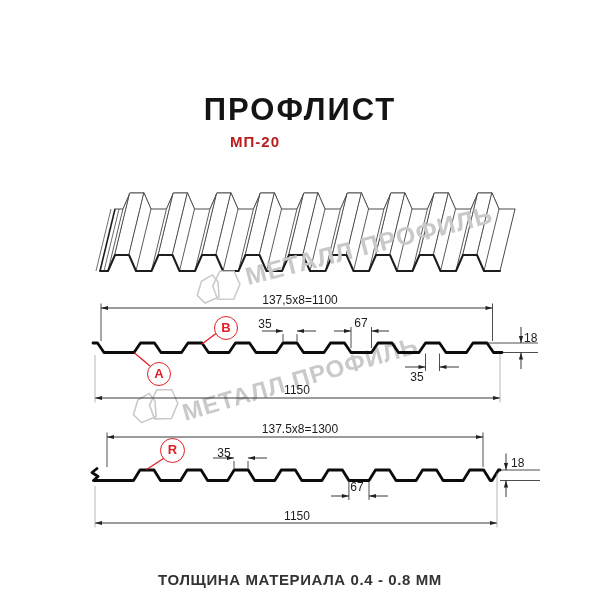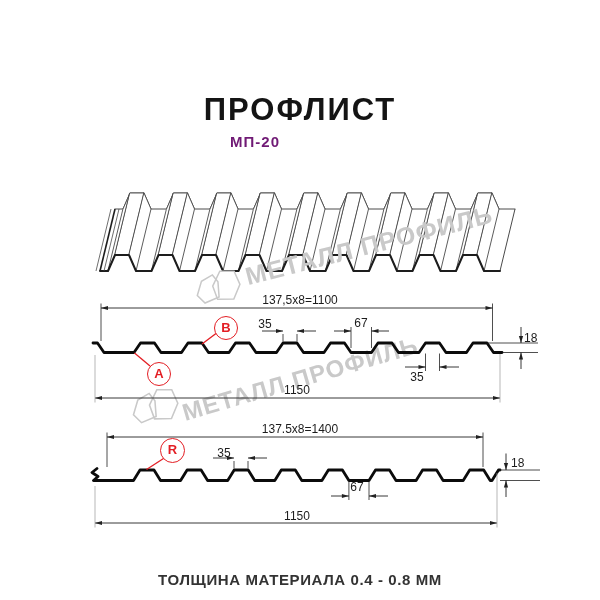--- a/index.html
+++ b/index.html
@@ -2,21 +2,21 @@
 <html><head>
 <meta charset="utf-8">
 <style>
   html,body{margin:0;padding:0;background:#fff;}
   #stage{position:relative;width:600px;height:600px;background:#ffffff;overflow:hidden;
          font-family:"Liberation Sans",sans-serif;margin-top:40px;}
   .abs{position:absolute;}
   #main-title{left:0;top:52px;width:600px;text-align:center;font-size:31px;font-weight:bold;
               letter-spacing:2px;color:#141414;z-index:4;}
   #model-title{left:0;top:93px;width:510px;text-align:center;font-size:15px;font-weight:bold;
-               letter-spacing:1px;color:#701a75;z-index:4;}
+               letter-spacing:1px;color:#b91c1c;z-index:4;}
   #footer-text{left:0;top:531px;width:600px;text-align:center;font-size:15px;font-weight:bold;
                letter-spacing:.6px;color:#333;z-index:4;}
   .wm-text{font-size:25px;font-weight:bold;letter-spacing:1px;color:#c9c9c9;white-space:nowrap;
            z-index:2;transform-origin:center center;}
   #wm1{left:242px;top:191px;transform:rotate(-14.4deg);}
   #wm2{left:178px;top:325px;font-size:24px;transform:rotate(-16.3deg);}
   .wm-logo{z-index:2;transform-origin:center center;}
   #logo1{left:193px;top:229px;transform:rotate(-12deg);}
   #logo2{left:129px;top:347px;transform:rotate(-12deg);}
   svg.layer{left:0;top:0;}
@@ -158,21 +158,21 @@
 
   <div class="dim" style="left:300px;top:253px">137,5x8=1100</div>
   <div class="dim" style="left:265px;top:277px">35</div>
   <div class="dim" style="left:361px;top:276px">67</div>
   <div class="dim la" style="left:524px;top:291px">18</div>
   <div class="dim" style="left:417px;top:330px">35</div>
   <div class="dim" style="left:297px;top:343px">1150</div>
   <div class="marker" style="left:147px;top:322px">A</div>
   <div class="marker" style="left:214px;top:276px">B</div>
 
-  <div class="dim" style="left:300px;top:382px">137.5x8=1400</div>
+  <div class="dim" style="left:300px;top:382px">137.5x8=1300</div>
   <div class="dim" style="left:224px;top:406px">35</div>
   <div class="dim" style="left:357px;top:440px">67</div>
   <div class="dim la" style="left:511px;top:416px">18</div>
   <div class="dim" style="left:297px;top:469px">1150</div>
   <div class="marker big" style="left:160px;top:398px">R</div>
 
   <div id="footer-text" class="abs">ТОЛЩИНА МАТЕРИАЛА 0.4 - 0.8 ММ</div>
 </div>
 
 </body></html>

